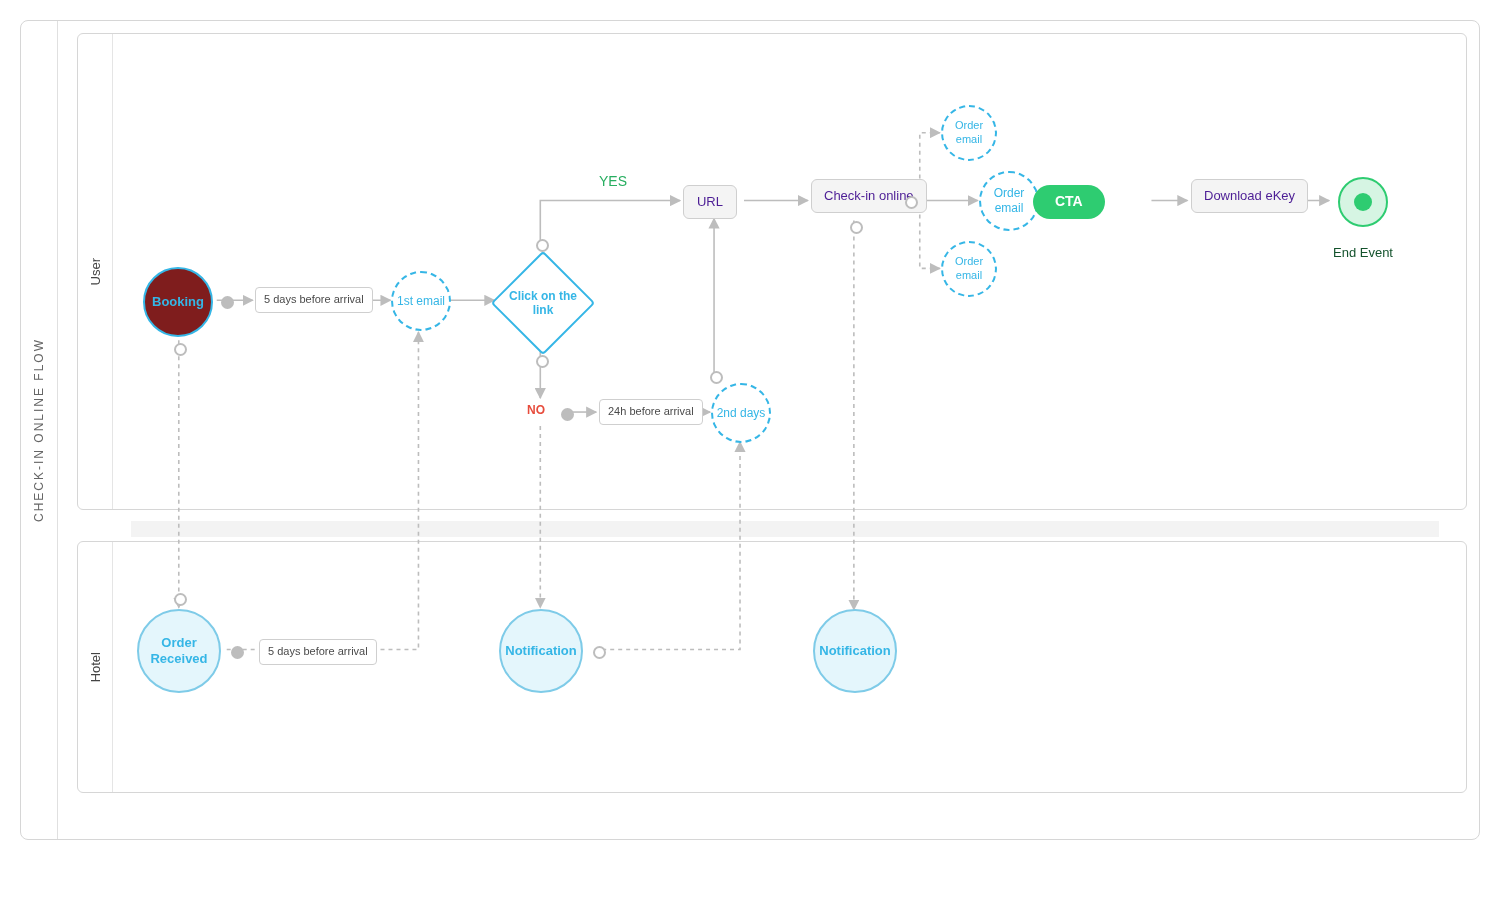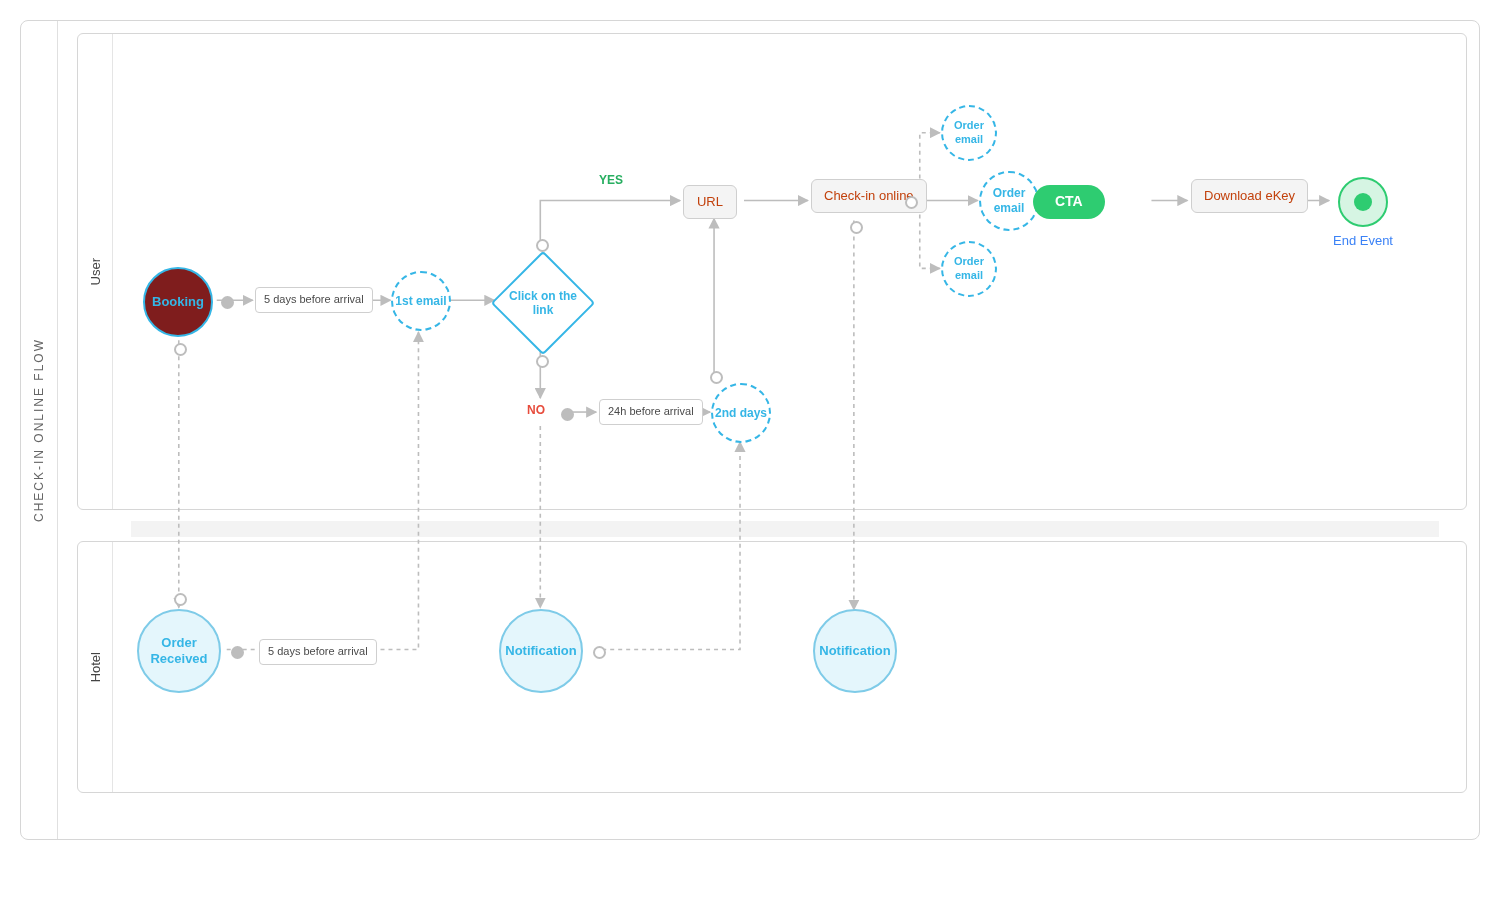--- a/index.html
+++ b/index.html
@@ -10,34 +10,34 @@
   .lane{position:absolute;left:56px;right:12px;border:1px solid #d6d6d6;border-radius:6px;background:#fff}
   .lane.user{top:12px;height:475px}
   .lane.hotel{top:520px;height:250px}
   .lane-title{position:absolute;left:0;top:0;bottom:0;width:34px;border-right:1px solid #e5e5e5;display:flex;align-items:center;justify-content:center}
   .lane-title span{writing-mode:vertical-rl;transform:rotate(180deg);font-size:13px;color:#444}
   .gap-shadow{position:absolute;left:110px;right:40px;top:500px;height:16px;background:#f3f3f3}
   svg.overlay{position:absolute;left:0;top:0;width:100%;height:100%;pointer-events:none}
 
   .node{position:absolute;display:flex;align-items:center;justify-content:center;text-align:center;font-size:13px;line-height:1.25;box-sizing:border-box}
   .circle-start{width:70px;height:70px;border:2px solid #35b6e6;border-radius:50%;background:#7f1d1d;color:#35b6e6;font-weight:600}
-  .circle-dash{width:60px;height:60px;border:2px dashed #35b6e6;border-radius:50%;background:#fff;color:#35b6e6;font-weight:700;font-size:12px}
+  .circle-dash{width:60px;height:60px;border:2px dashed #35b6e6;border-radius:50%;background:#fff;color:#35b6e6;font-weight:400;font-size:12px}
   .circle-dash.sm{width:56px;height:56px;font-size:11px}
   .circle-hotel{width:84px;height:84px;border:2px solid #7ecbe8;border-radius:50%;background:#e4f6fc;color:#35b6e6;font-weight:600;font-size:13px}
   .tag{border:1px solid #cfcfcf;border-radius:4px;background:#fff;padding:5px 8px;font-size:11px;color:#4a4a4a;min-width:70px}
-  .box{border:1px solid #cfcfcf;border-radius:6px;background:#f4f4f4;padding:8px 12px;font-size:13px;color:#c2410c;min-width:54px}
+  .box{border:1px solid #cfcfcf;border-radius:6px;background:#f4f4f4;padding:8px 12px;font-size:13px;color:#4c1d95;min-width:54px}
   .cta{border-radius:20px;background:#2ecc71;color:#fff;font-weight:700;padding:8px 22px;font-size:14px}
   .end-ring{width:46px;height:46px;border:2px solid #2ecc71;border-radius:50%;background:#d6f5e3;display:flex;align-items:center;justify-content:center}
   .end-ring .dot{width:18px;height:18px;border-radius:50%;background:#2ecc71}
-  .end-lbl{font-size:13px;color:#3b82f6;margin-top:6px;text-align:center}
+  .end-lbl{font-size:13px;color:#14532d;margin-top:18px;text-align:center}
 
   .diamond{width:70px;height:70px;transform:rotate(45deg);border:2px solid #35b6e6;background:#fff;border-radius:4px}
   .diamond .in{transform:rotate(-45deg);width:70px;height:70px;display:flex;align-items:center;justify-content:center;color:#35b6e6;font-weight:600;font-size:12px;line-height:1.2;text-align:center}
 
-  .lbl-yes{color:#27ae60;font-weight:700;font-size:12px}
+  .lbl-yes{color:#27ae60;font-weight:400;font-size:14px}
   .lbl-no{color:#e74c3c;font-weight:700;font-size:12px}
 
   .ij{position:absolute;width:9px;height:9px;border:2px solid #bdbdbd;border-radius:50%;background:#fff}
   .ij.f{background:#bdbdbd}
 </style>
 </head>
 <body>
 
 <div class="wrap">
 

